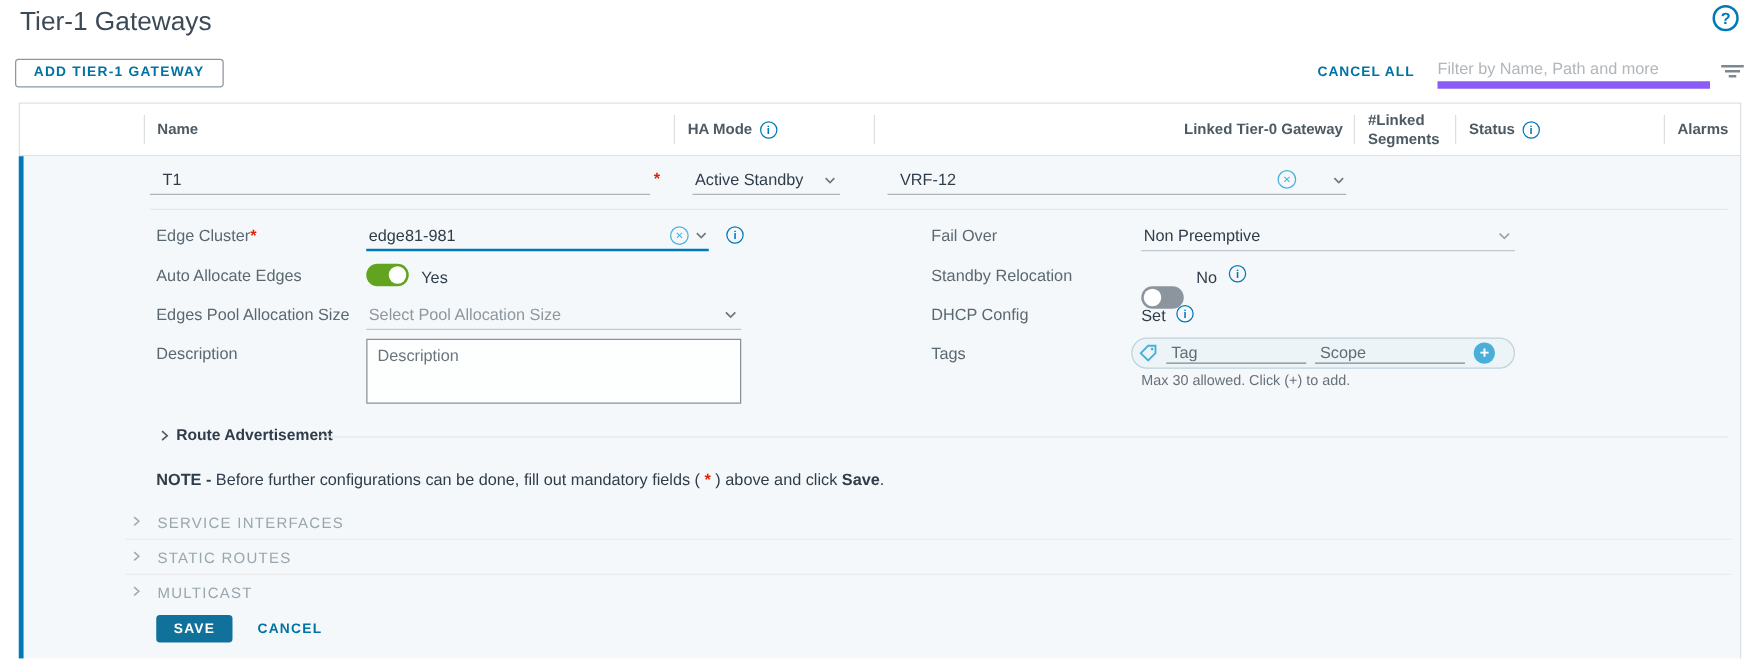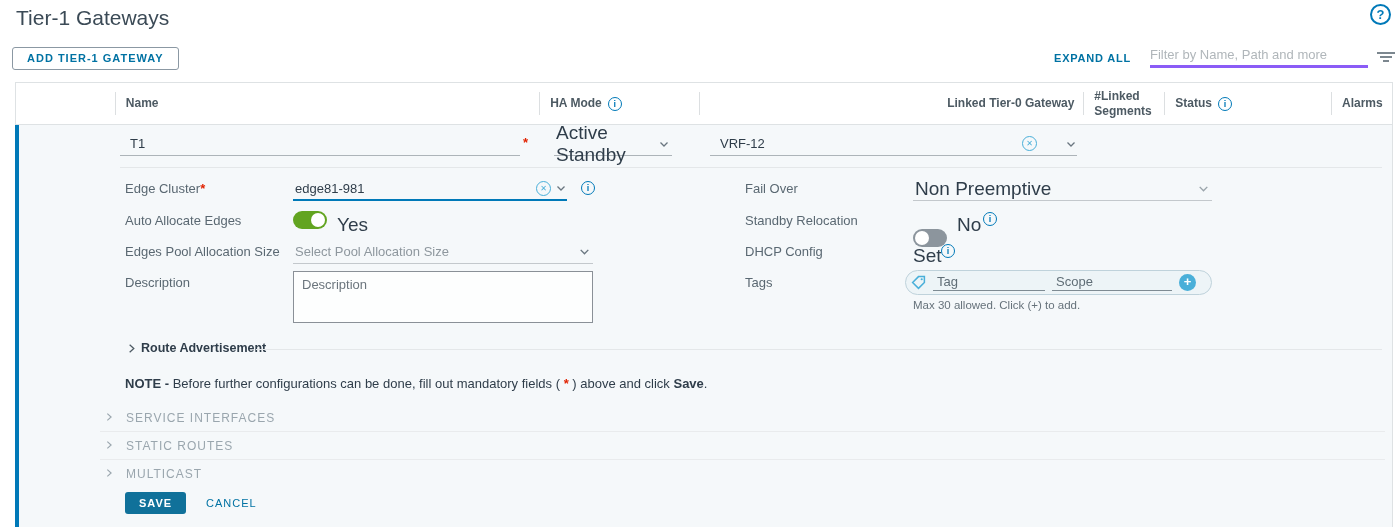--- a/index.html
+++ b/index.html
@@ -16,21 +16,21 @@
     left:1370px; top:4px; width:21px; height:21px; border:2px solid #0079b8; border-radius:50%;
     color:#0079b8; font-size:13px; font-weight:bold; text-align:center; line-height:17px; cursor:pointer;
   }
   .add-btn {
     left:12px; top:47px; height:23px; padding:0 14px; background:#fff;
     border:1px solid #8b98a3; border-radius:3px; color:#0072a3;
     font-size:11px; font-weight:700; letter-spacing:1px; line-height:21px; cursor:pointer;
     font-family:"Liberation Sans", sans-serif;
   }
   .expand-all { left:1054px; top:52px; font-size:11px; font-weight:700; letter-spacing:.8px; color:#0072a3; cursor:pointer; }
-  .filter-wrap { left:1150px; top:44px; width:218px; border-bottom:3px solid #8b5cf6; }
+  .filter-wrap { left:1150px; top:44px; width:218px; border-bottom:6px solid #8b5cf6; }
   .filter-wrap input {
     width:100%; border:none; outline:none; background:transparent; font-size:13px; padding:3px 0;
     font-family:"Liberation Sans", sans-serif; color:#2f3d4a;
   }
   .filter-wrap input::placeholder { color:#b0b6ba; }
   .filter-icon { left:1377px; top:52px; width:18px; cursor:pointer; }
   .filter-icon div { height:2px; background:#7c878f; margin:0 auto 2px; }
   .filter-icon .l1 { width:18px; } .filter-icon .l2 { width:12px; } .filter-icon .l3 { width:6px; }
 
   
@@ -65,21 +65,21 @@
   .star-name { left:523px; top:135px; }
   .select {
     display:flex; align-items:center; justify-content:space-between; height:24px;
     border-bottom:1px solid #adb4b9; font-size:13px; color:#2f3d4a; cursor:pointer; padding:0 2px;
   }
   .ha-select { left:554px; top:132px; width:118px; }
   .linked-field { left:710px; top:132px; width:367px;gap:24px; }
   .row1-divider { left:120px; top:167px; width:1262px; height:1px; background:#e4e7e9; }
 
   .flabel { font-size:13px; color:#5a6872; }
-  .fvalue { font-size:19px; color:#2f3d4a; }
+  .fvalue { font-size:13px; color:#2f3d4a; }
 
   .edge-field { left:293px; top:177px; width:274px; border-bottom:2px solid #0079b8; }
   .edge-field input { padding-left:2px; }
   .clear-icon {
     width:15px; height:15px; border:1px solid #49afd9; border-radius:50%; color:#49afd9;
     font-size:8px; text-align:center; line-height:13px; flex:0 0 auto; margin:0 4px; cursor:pointer;
   }
   .pool-select { left:293px; top:240px; width:300px; border-bottom:1px solid #c3c8cc; }
   .placeholder-text { color:#8e979e; }
   .desc-area { left:293px; top:271px; width:300px; height:52px; }
@@ -121,34 +121,34 @@
 
   .section-chev { color:#9aa6ae; }
   .section-label { font-size:12px; letter-spacing:1px; color:#9aa6ae; font-weight:500; cursor:pointer; }
   .sec-line { height:1px; background:#e9ebed; left:100px; width:1285px; }
 
   .save-btn {
     left:125px; top:492px; height:22px; padding:0 14px; background:#10719a; border:none; border-radius:3px;
     color:#fff; font-size:11px; font-weight:700; letter-spacing:1px; cursor:pointer;
     font-family:"Liberation Sans", sans-serif;
   }
-  .cancel-btn { left:206px; top:497px; font-size:11px; font-weight:400; letter-spacing:1px; color:#0072a3; cursor:pointer; }
+  .cancel-btn { left:206px; top:497px; font-size:11px; font-weight:700; letter-spacing:1px; color:#0072a3; cursor:pointer; }
 
   svg { display:block; }
 </style>
 </head>
 <body>
 
 <div id="app">
 
   <div class="abs page-title">Tier-1 Gateways</div>
   <div class="abs help-icon">?</div>
 
   <button class="abs add-btn">ADD TIER-1 GATEWAY</button>
-  <div class="abs expand-all">EXPAND ALL</div>
+  <div class="abs expand-all">CANCEL ALL</div>
   <div class="abs filter-wrap">
     <input type="text" placeholder="Filter by Name, Path and more" style="">
   </div>
   <div class="abs filter-icon">
     <div class="l1"></div>
       <div class="l2"></div>
       <div class="l3"></div>
   </div>
 
   <div class="abs thead">

